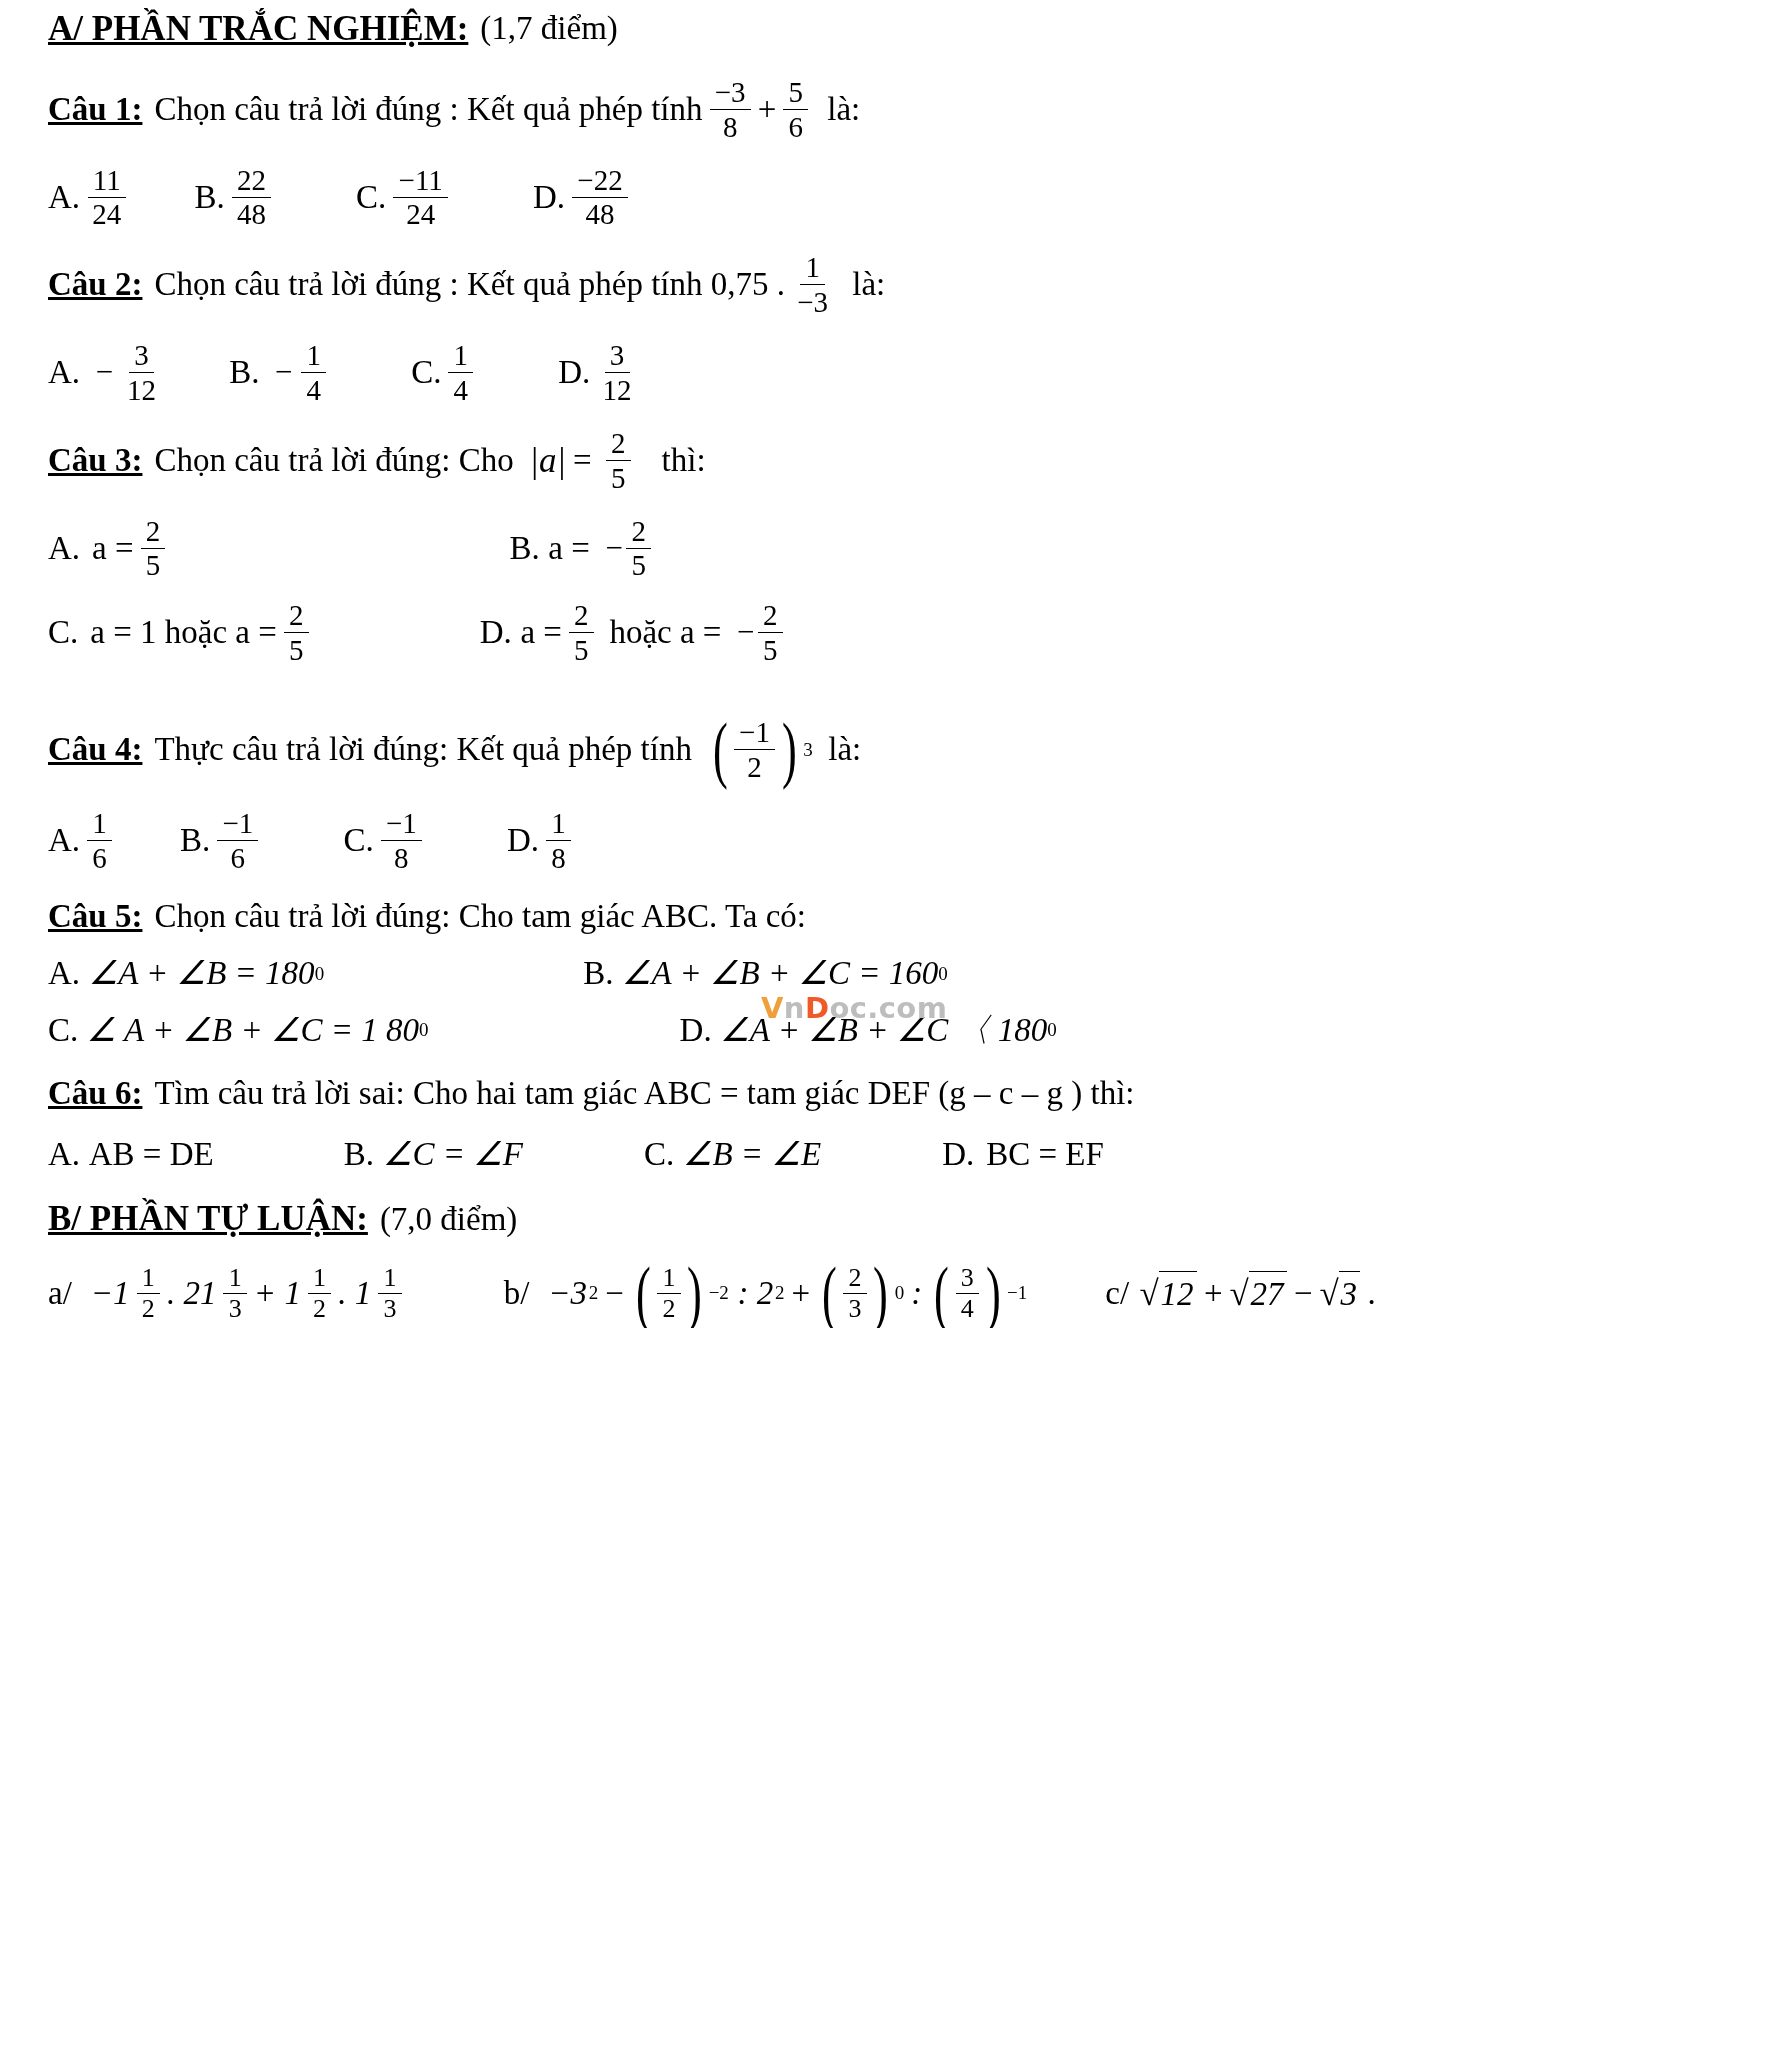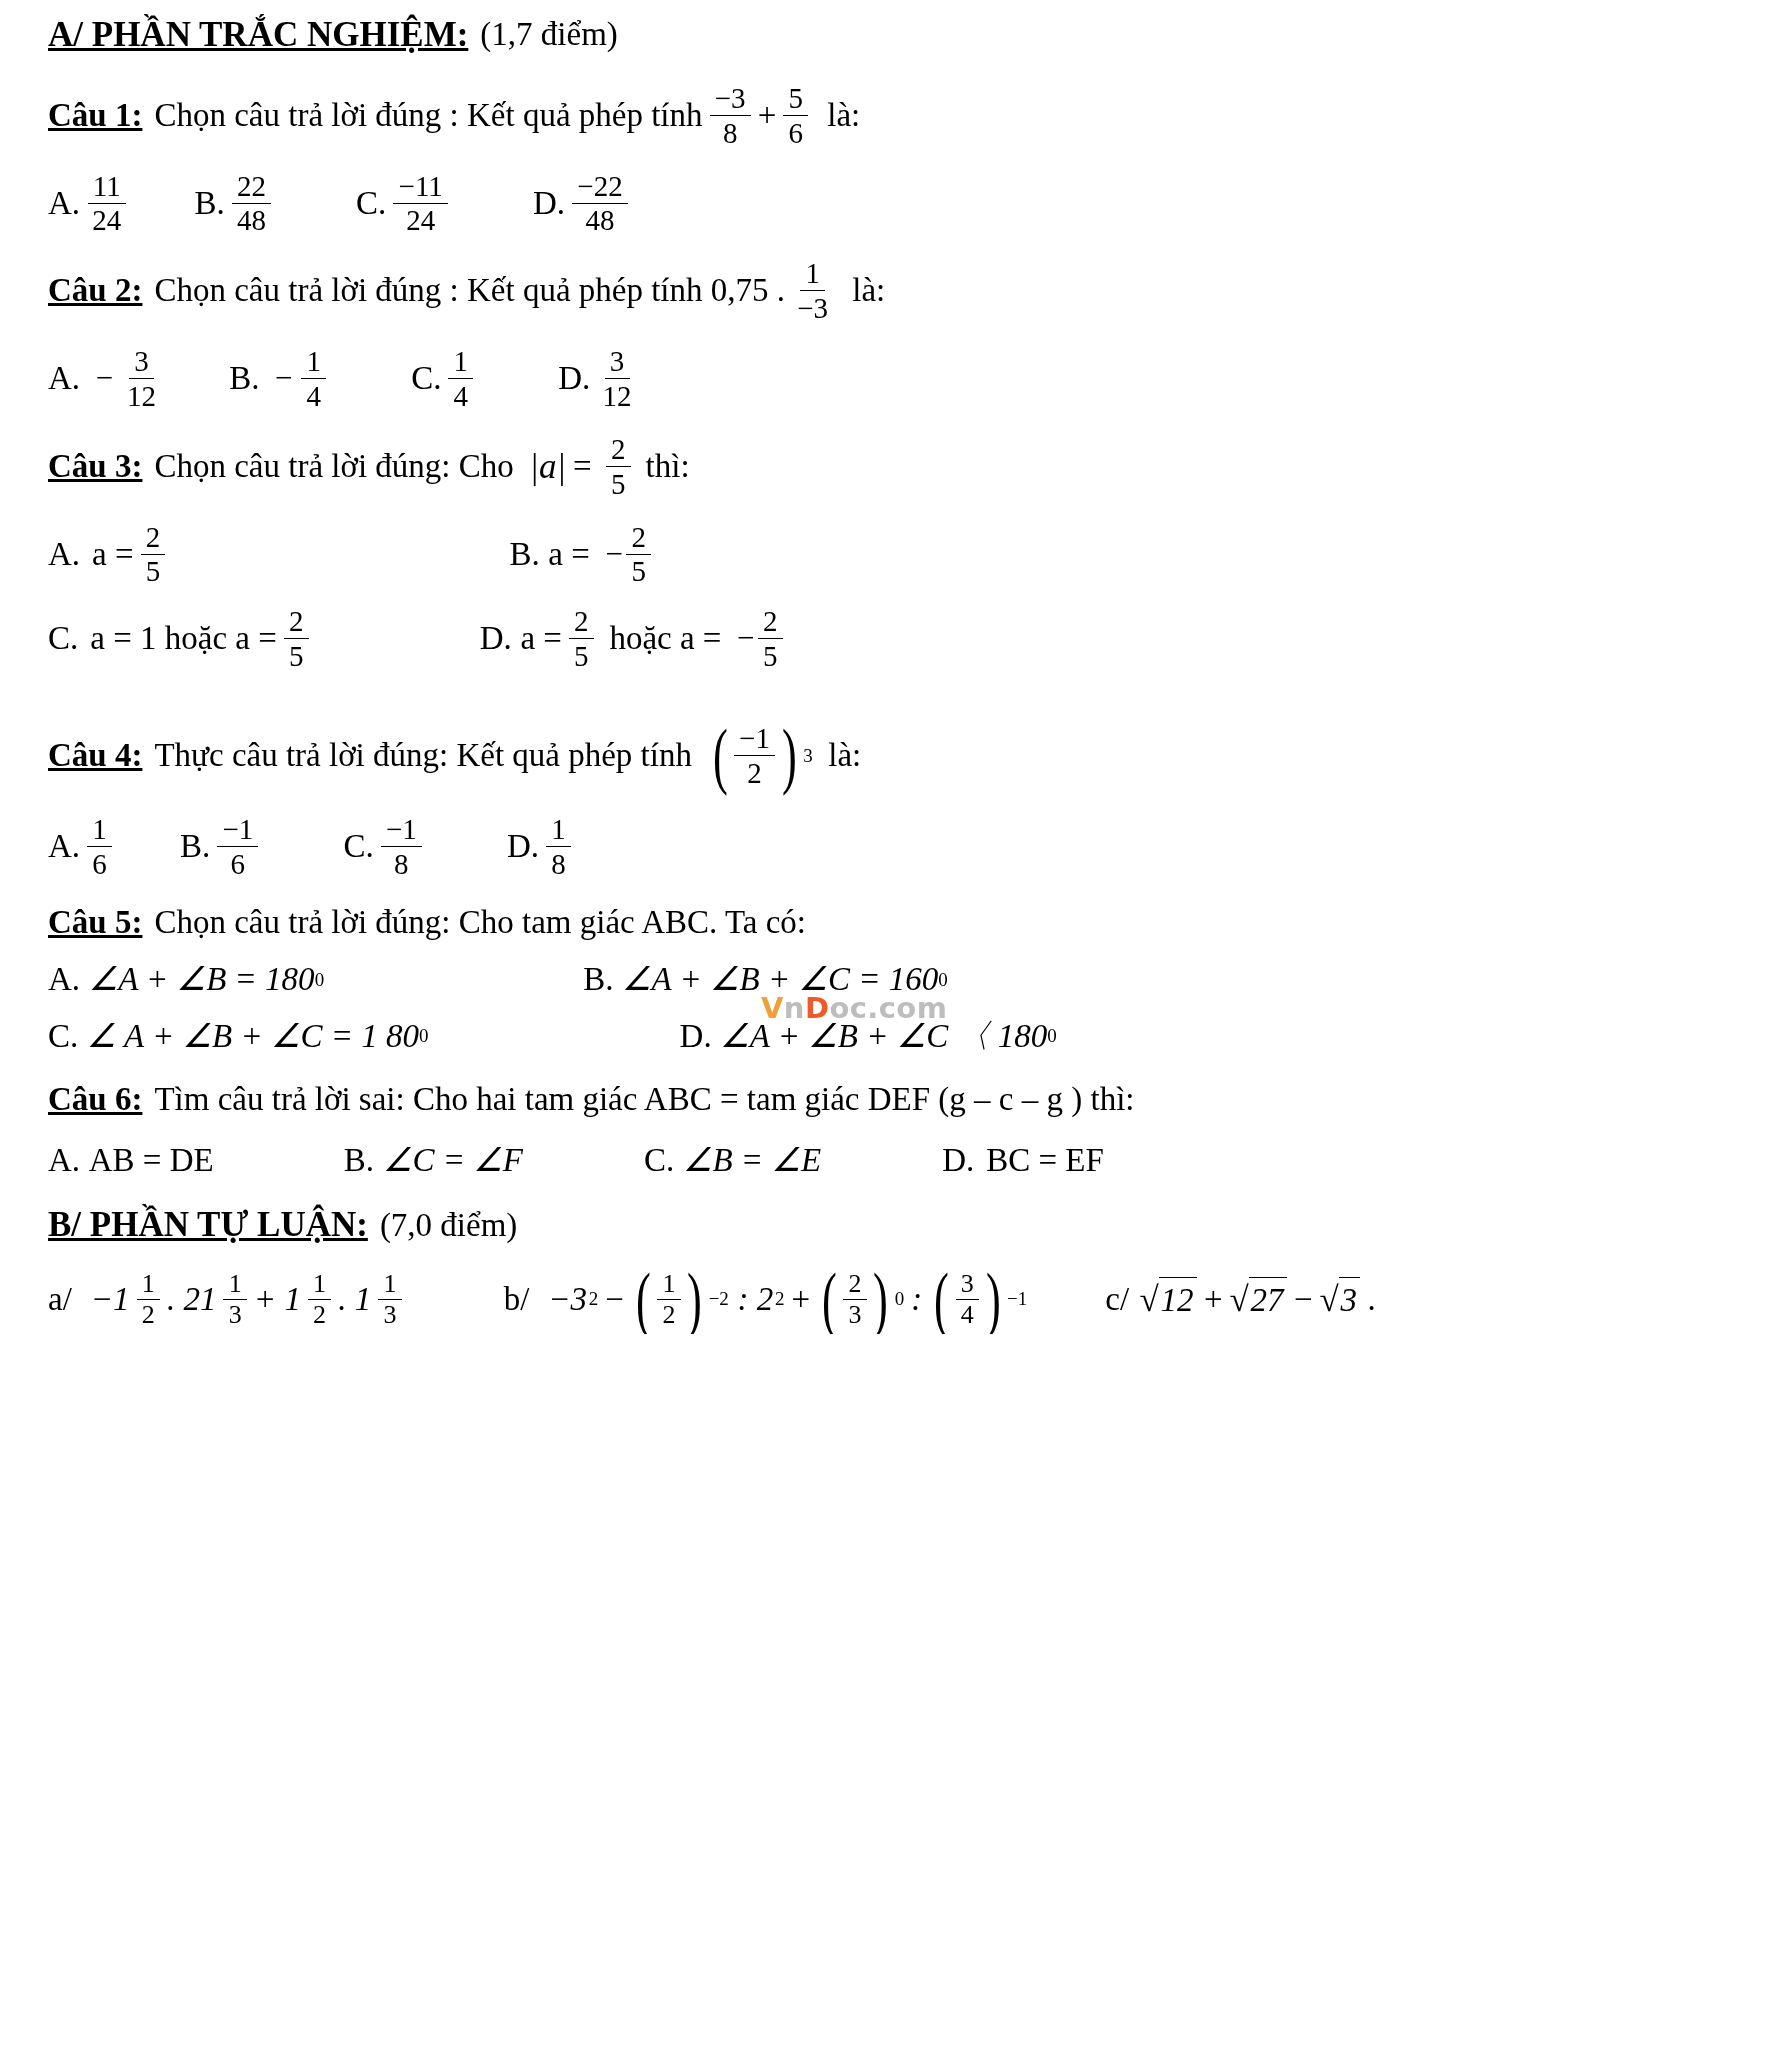--- a/index.html
+++ b/index.html
@@ -8,21 +8,21 @@
     background: #ffffff;
   }
   body {
     width: 1785px;
     font-family: "Liberation Serif", "DejaVu Serif", serif;
     color: #000000;
   }
   .page {
     width: 1785px;
     box-sizing: border-box;
-    padding: 13px 43px 0 48px;
+    padding: 7px 43px 0 48px;
     position: relative;
   }
   .line {
     font-size: 33px;
     line-height: 1.25;
     margin: 0 0 5.2px 0;
     display: flex;
     align-items: center;
     flex-wrap: nowrap;
   }
@@ -233,21 +233,21 @@
   <div class="blk">
     <div class="line q-line">
       <span class="bold ul">Câu 3:</span>
       <span style="margin-left:12px;">Chọn câu trả lời đúng: Cho</span>
       <span class="abs sp-l">|a|</span>
       <span style="margin:0 7px;">=</span>
       <span class="frac">
         <span class="num">2</span>
         <span class="den">5</span>
       </span>
-      <span style="margin-left:8px;">thì:</span>
+      <span style="margin-left:24px;">thì:</span>
     </div>
     <div class="line" style="margin-top:22.5px;">
       <span class="opt">
         <span>A.</span>
         <span style="margin-left:12px;">a =</span>
         <span class="frac">
           <span class="num">2</span>
           <span class="den">5</span>
         </span>
       </span>

